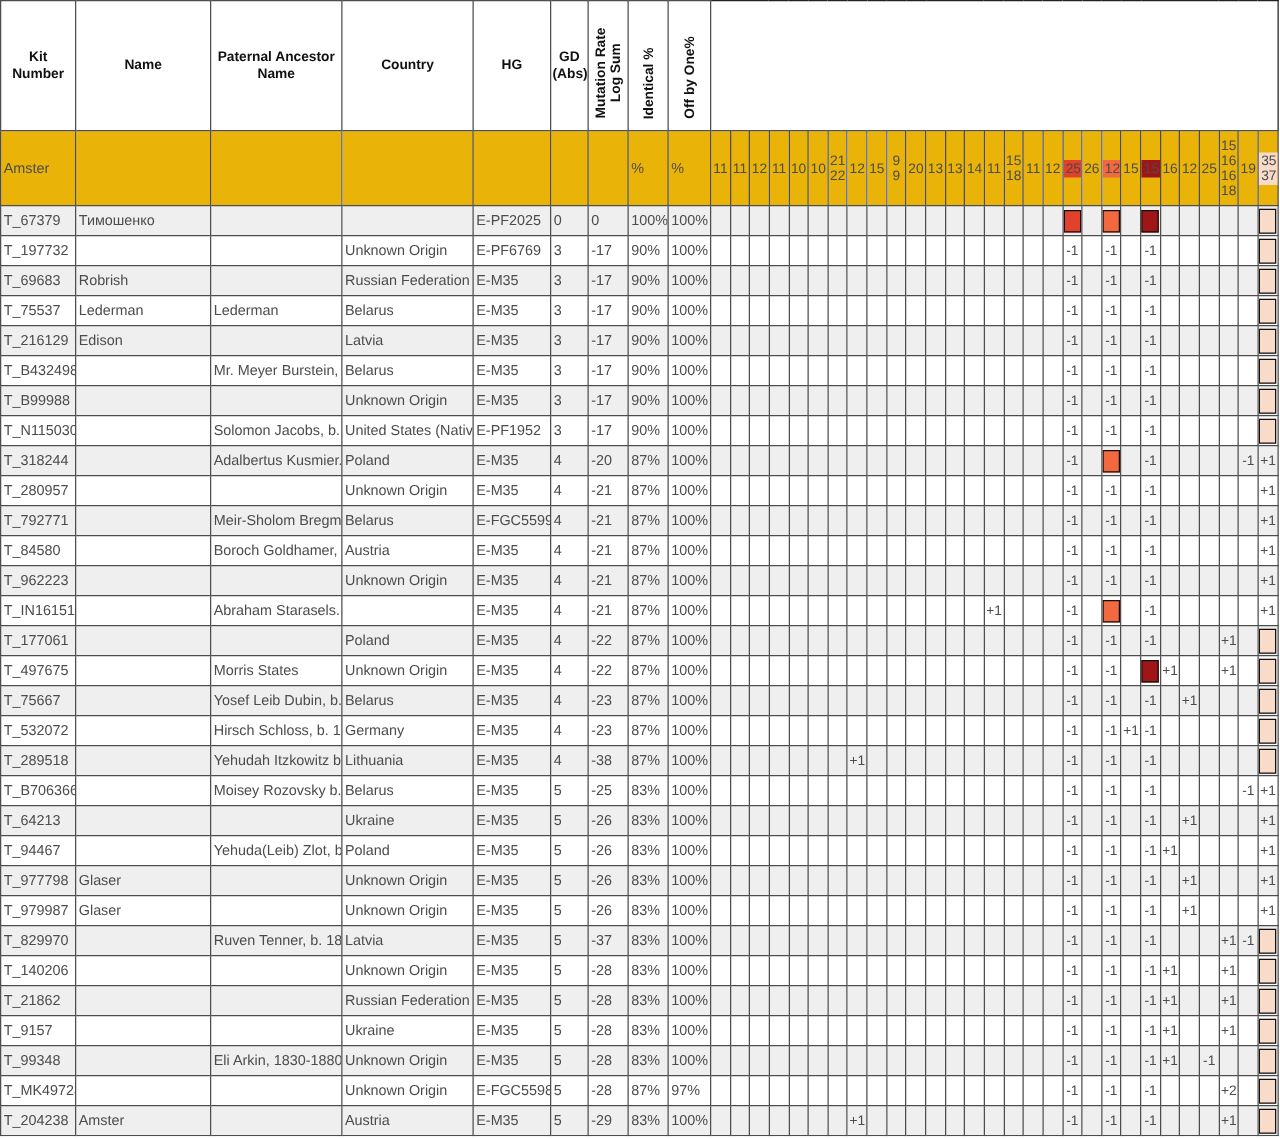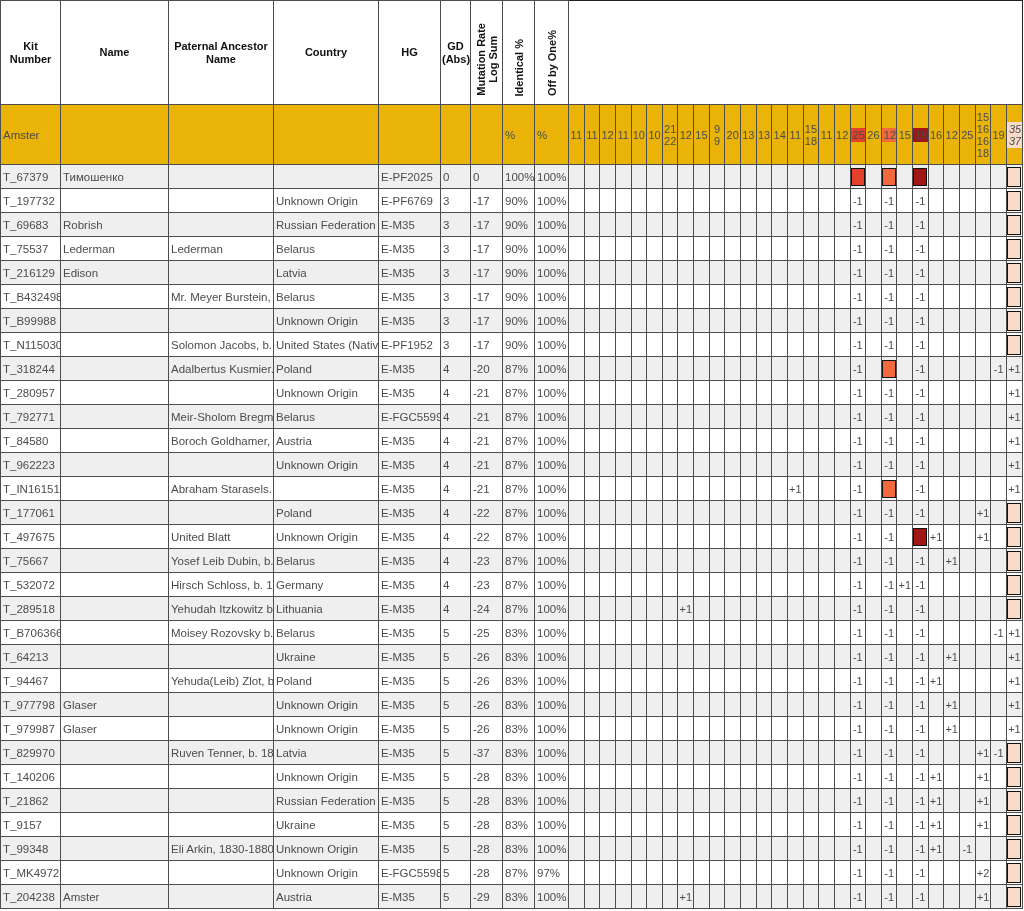--- a/index.html
+++ b/index.html
@@ -115,21 +115,21 @@
         <td class="mk">15</td>
         <td class="mk"><span class="qhl" style="background: rgb(160, 22, 22);">15</span></td>
         <td class="mk">16</td>
         <td class="mk">12</td>
         <td class="mk">25</td>
         <td class="mk">15
 16
 16
 18</td>
         <td class="mk">19</td>
-        <td class="mk"><span class="qhl" style="background: rgb(249, 219, 202); font-style: italic;">35
+        <td class="mk"><span class="qhl" style="background: rgb(249, 219, 202);">35
 37</span></td>
       </tr>
     </thead>
   <tbody id="tbody">
       <tr>
         <td class="txt">T_67379</td>
         <td class="txt">Тимошенко</td>
         <td class="txt"></td>
         <td class="txt"></td>
         <td class="txt">E-PF2025</td>
@@ -723,21 +723,21 @@
         <td class="mk"></td>
         <td class="mk"></td>
         <td class="mk"></td>
         <td class="mk">+1</td>
         <td class="mk"></td>
         <td class="mk"><div class="box pink" style="background: rgb(249, 219, 202);"></div></td>
       </tr>
       <tr>
         <td class="txt">T_497675</td>
         <td class="txt"></td>
-        <td class="txt">United Blatt</td>
+        <td class="txt">Morris States</td>
         <td class="txt">Unknown Origin</td>
         <td class="txt">E-M35</td>
         <td class="txt">4</td>
         <td class="txt">-22</td>
         <td class="txt">87%</td>
         <td class="txt">100%</td>
         <td class="mk"></td>
         <td class="mk"></td>
         <td class="mk"></td>
         <td class="mk"></td>
@@ -847,21 +847,21 @@
         <td class="mk"></td>
         <td class="mk"><div class="box pink" style="background: rgb(249, 219, 202);"></div></td>
       </tr>
       <tr>
         <td class="txt">T_289518</td>
         <td class="txt"></td>
         <td class="txt">Yehudah Itzkowitz b...</td>
         <td class="txt">Lithuania</td>
         <td class="txt">E-M35</td>
         <td class="txt">4</td>
-        <td class="txt">-24</td>
+        <td class="txt">-38</td>
         <td class="txt">87%</td>
         <td class="txt">100%</td>
         <td class="mk"></td>
         <td class="mk"></td>
         <td class="mk"></td>
         <td class="mk"></td>
         <td class="mk"></td>
         <td class="mk"></td>
         <td class="mk"></td>
         <td class="mk">+1</td>

